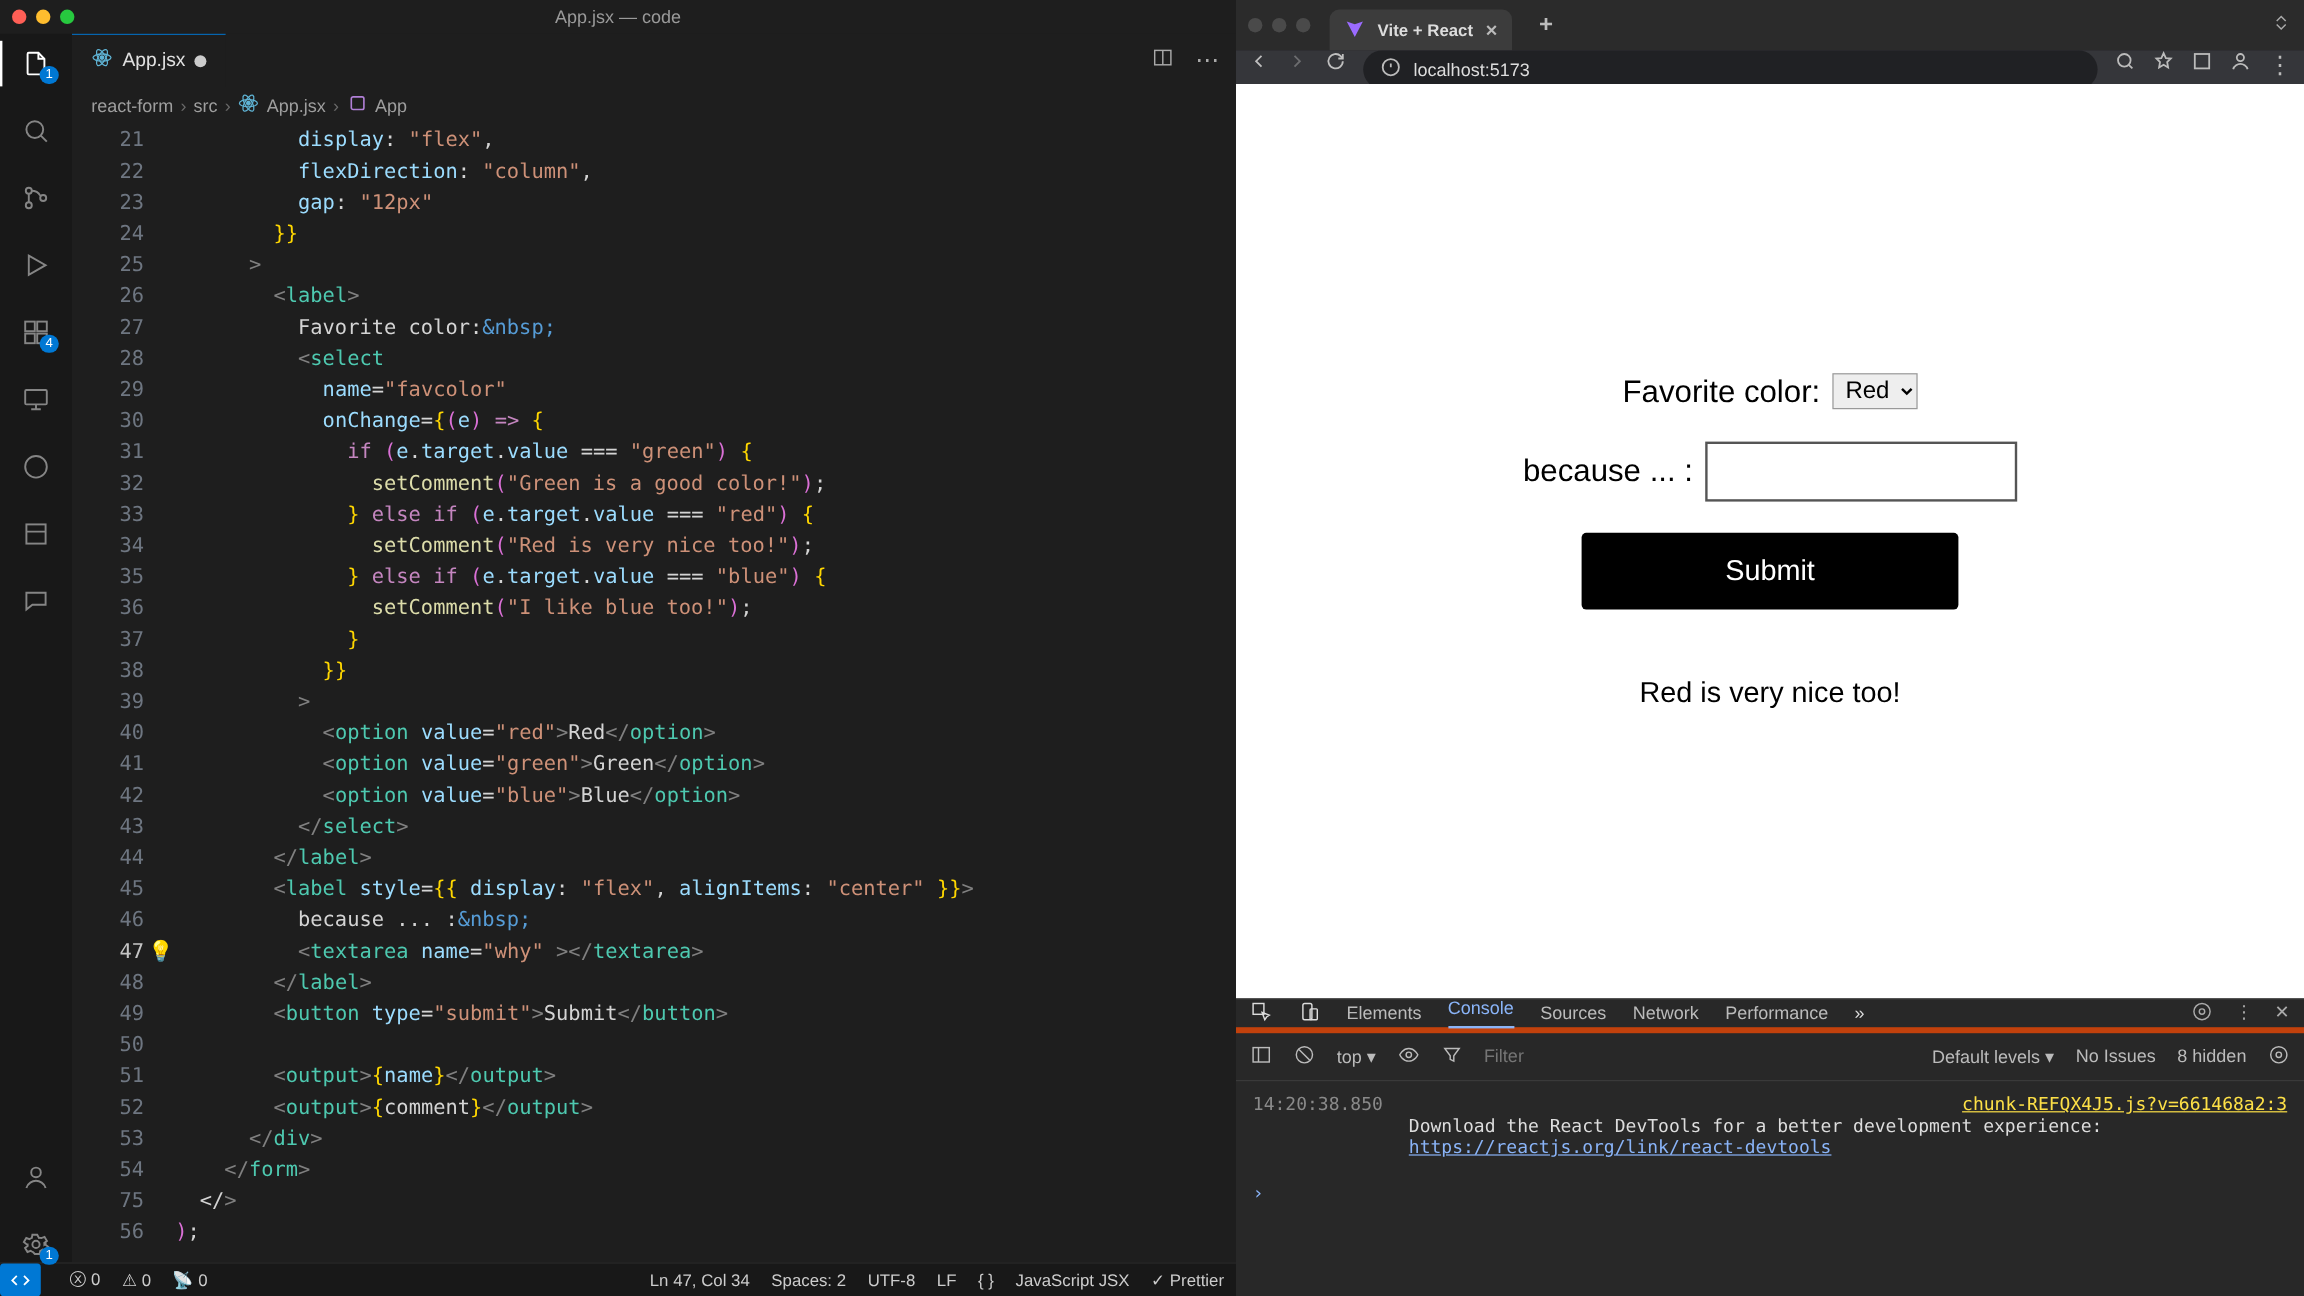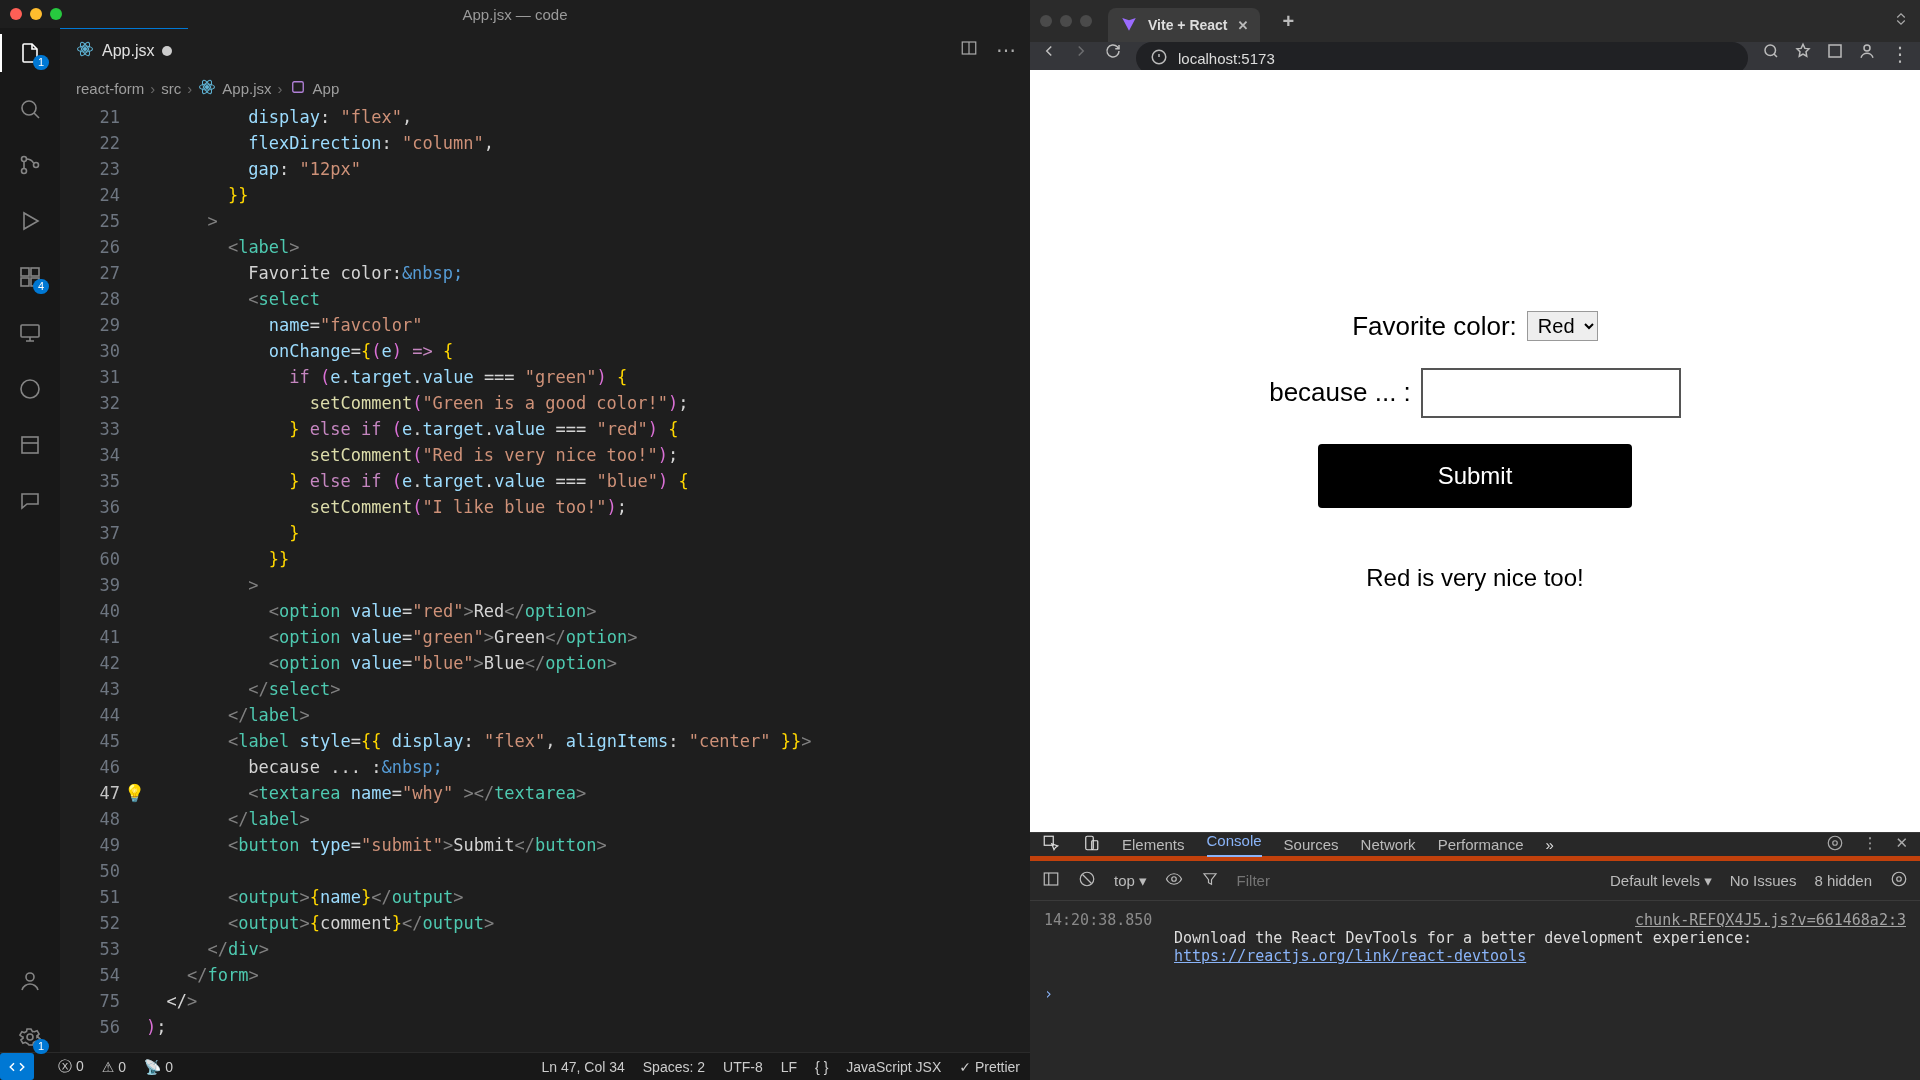--- a/index.html
+++ b/index.html
@@ -189,21 +189,21 @@
   }
   .dt-toolbar input {
     background: transparent; border: none; color: #ddd; font-size: 15px; outline: none;
   }
   .dt-toolbar .dt-grow { flex: 1; }
   .dt-console {
     flex: 1; font-family: Menlo, Consolas, monospace; font-size: 15px;
     padding: 10px 14px; overflow: hidden;
   }
   .dt-time { color: #8a8a8a; margin-right: 20px; }
-  .dt-src { float: right; color: #a3a3a3; text-decoration: underline; }
+  .dt-src { float: right; color: #fde047; text-decoration: underline; }
   .dt-link { color: #8ab4f8; text-decoration: underline; }
   .dt-prompt { color: #8ab4f8; margin-top: 20px; }
 
   svg { width: 24px; height: 24px; }
   .sm svg { width: 18px; height: 18px; }
 </style>
 </head>
 <body>
 
 <div class="vscode">
@@ -351,21 +351,21 @@
             <div class="ln">28</div>
             <div class="ln">29</div>
             <div class="ln">30</div>
             <div class="ln">31</div>
             <div class="ln">32</div>
             <div class="ln">33</div>
             <div class="ln">34</div>
             <div class="ln">35</div>
             <div class="ln">36</div>
             <div class="ln">37</div>
-            <div class="ln">60</div>
+            <div class="ln">38</div>
             <div class="ln">39</div>
             <div class="ln">40</div>
             <div class="ln">41</div>
             <div class="ln">42</div>
             <div class="ln">43</div>
             <div class="ln">44</div>
             <div class="ln">45</div>
             <div class="ln">46</div>
             <div class="ln cur">47</div>
             <div class="ln">48</div>

